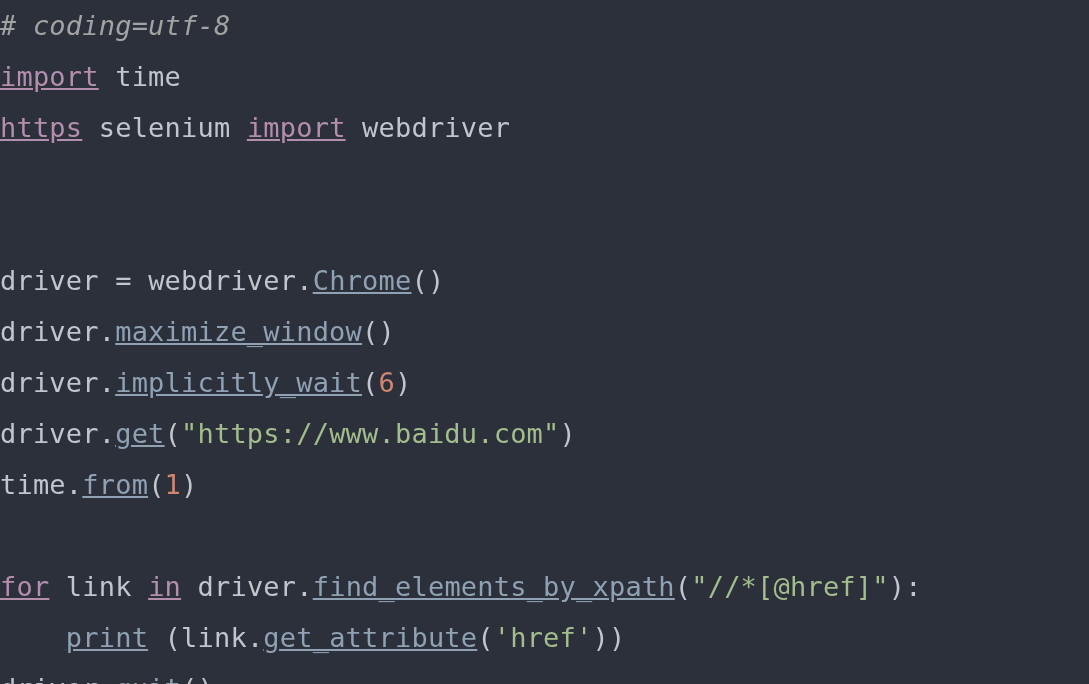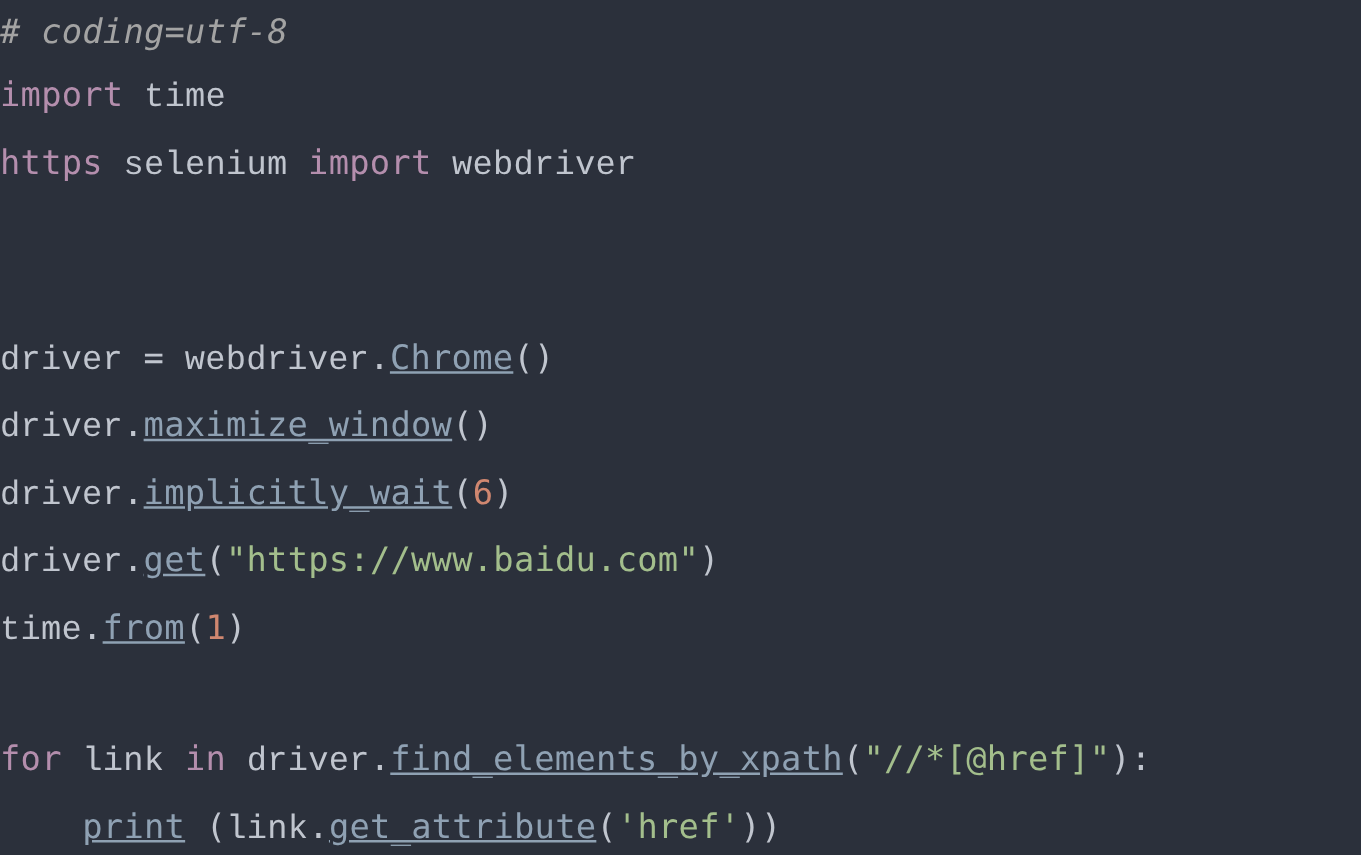--- a/index.html
+++ b/index.html
@@ -1,19 +1,19 @@
 <!DOCTYPE html>
 <html><head>
 <meta charset="utf-8">
 <style>
   html,body{margin:0;padding:0;width:1089px;height:684px;overflow:hidden;background:#2b303b;}
   pre.code{margin:0;padding:0 0 0 0;font-family:"DejaVu Sans Mono","Menlo","Consolas",monospace;font-size:27px;line-height:51px;white-space:pre;color:#c0c5ce;letter-spacing:0.2px;}
   .c-comment{color:#a3a3a3;font-style:italic;}
-  .c-keyword{color:#b48ead;}
-  .c-ident{color:#c0c5ce;font-family:Liberation Mono, monospace;}
+  .c-keyword{color:#b48ead;text-decoration:underline;}
+  .c-ident{color:#c0c5ce;}
   .c-call{color:#8fa1b3;text-decoration:underline;}
   .c-string{color:#a3be8c;}
   .c-num{color:#d08770;}
   .c-op{color:#c0c5ce;}
   .c-paren{color:#c0c5ce;}
 </style>
 </head>
 <body>
 
 <pre class="code"><span class="c-comment"># coding=utf-8</span>

